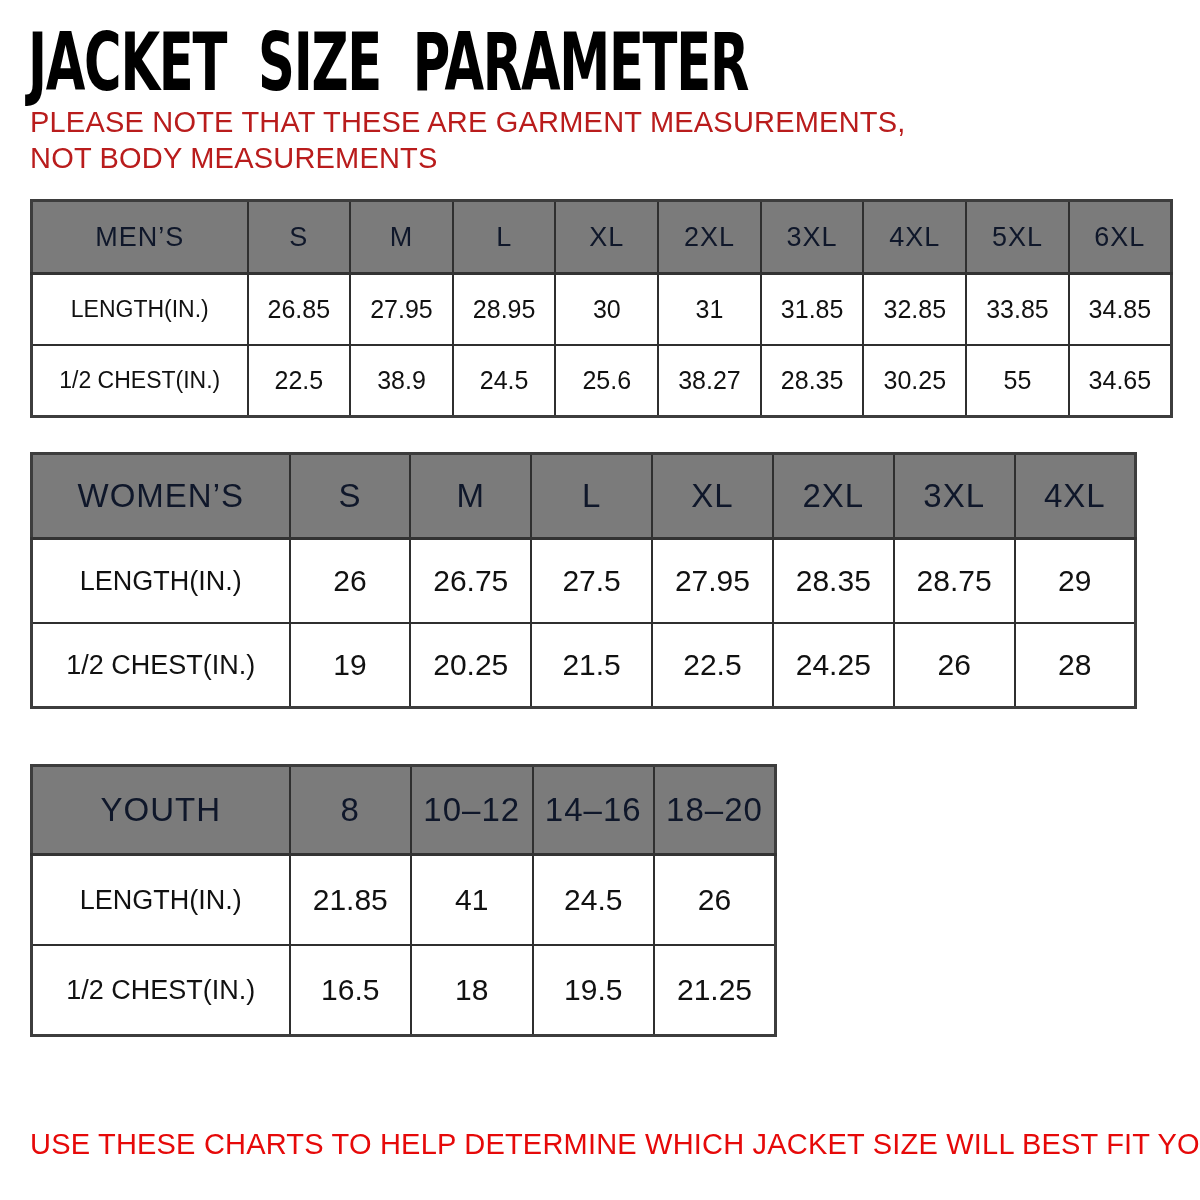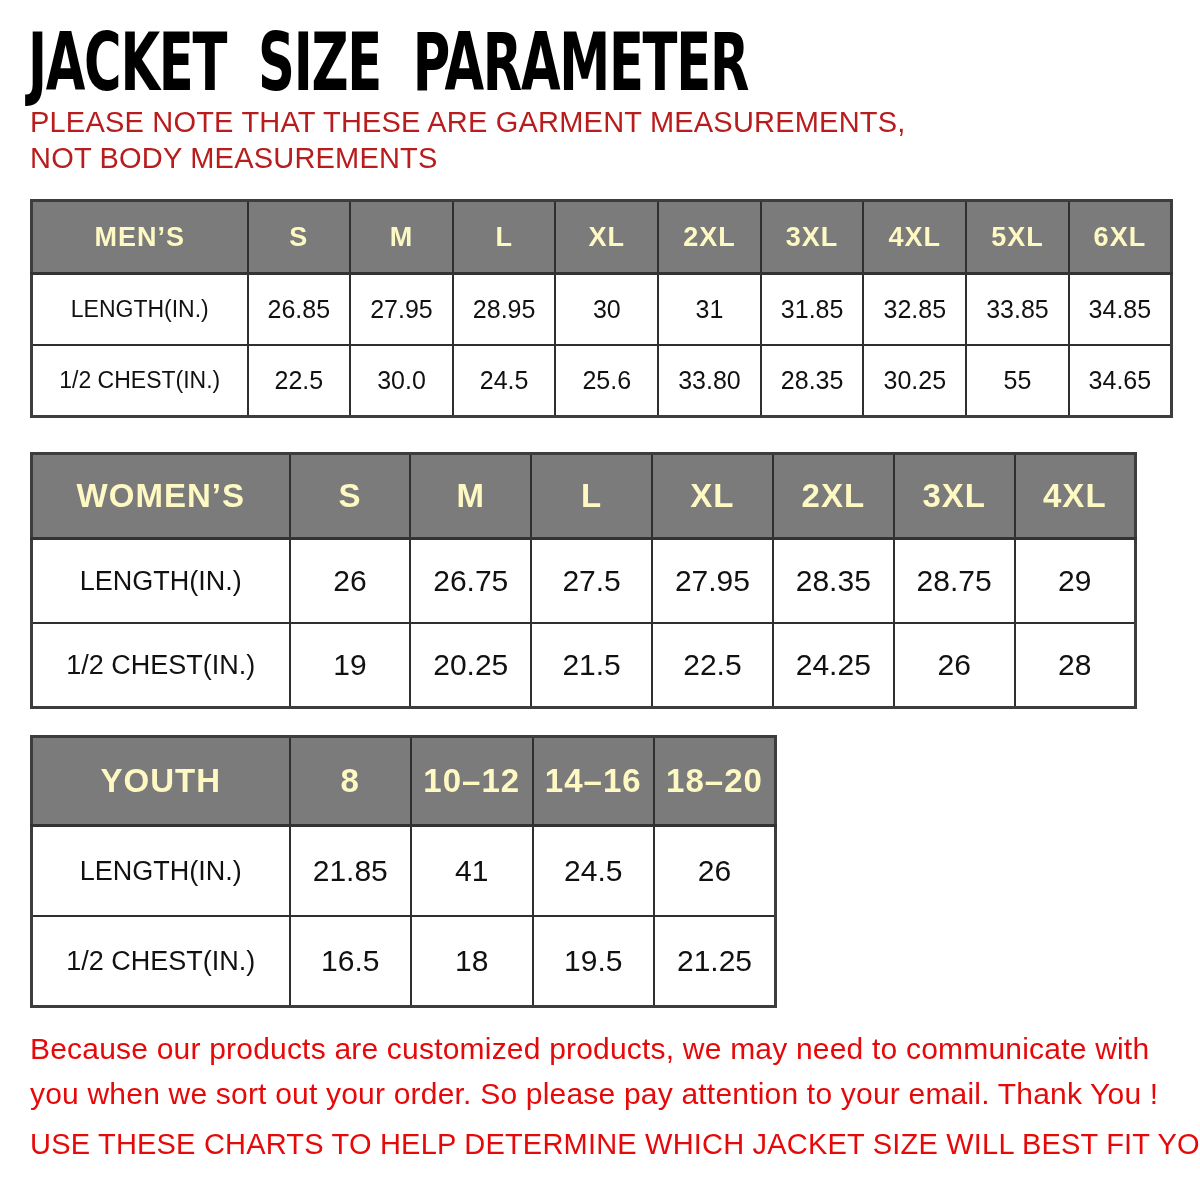--- a/index.html
+++ b/index.html
@@ -44,39 +44,39 @@
   }
   th, td {
     border: 2px solid #2f2f2f;
     text-align: center;
     vertical-align: middle;
     padding: 0;
     color: #111111;
   }
   th {
     background: #7b7b7b;
-    color: #fef9c3;
-    font-weight: bold;
+    color: #0f172a;
+    font-weight: normal;
     letter-spacing: 1px;
     border-bottom: 3px solid #333333;
   }
   
   .mens { left: 30px; top: 199px; width: 1143px; }
   .mens th { height: 70px; font-size: 27px; }
   .mens td { height: 69px; font-size: 25px; }
   .mens td.row-label { font-size: 23px; }
   .mens col.first { width: 216px; }
   
   .womens { left: 30px; top: 452px; width: 1107px; border-radius: 21px; }
   .womens th { height: 82px; font-size: 33px; }
   .womens td { height: 82px; font-size: 30px; }
   .womens td.row-label { font-size: 27px; }
   .womens col.first { width: 258px; }
   
-  .youth { left: 30px; top: 735px; width: 747px; }
+  .youth { left: 30px; top: 764px; width: 747px; }
   .youth th { height: 86px; font-size: 33px; }
   .youth td { height: 88px; font-size: 30px; }
   .youth td.row-label { font-size: 27px; }
   .youth col.first { width: 258px; }
 
   .footer-paragraph {
     position: absolute;
     left: 30px;
     top: 1026px;
     width: 1130px;
@@ -141,24 +141,24 @@
           <td>30</td>
           <td>31</td>
           <td>31.85</td>
           <td>32.85</td>
           <td>33.85</td>
           <td>34.85</td>
         </tr>
         <tr>
           <td class="row-label">1/2 CHEST(IN.)</td>
           <td>22.5</td>
-          <td>30.0</td>
+          <td>38.9</td>
           <td>24.5</td>
           <td>25.6</td>
-          <td>33.80</td>
+          <td>38.27</td>
           <td>28.35</td>
           <td>30.25</td>
           <td>55</td>
           <td>34.65</td>
         </tr>
       </tbody>
     </table>
 
   <table class="womens">
       <colgroup>
@@ -235,17 +235,16 @@
         <tr>
           <td class="row-label">1/2 CHEST(IN.)</td>
           <td>16.5</td>
           <td>18</td>
           <td>19.5</td>
           <td>21.25</td>
         </tr>
       </tbody>
     </table>
 
-  <div class="footer-paragraph">Because our products are customized products, we may need to communicate with you when we sort out your order. So please pay attention to your email. Thank You !</div>
 
   <div class="footer-advice">USE THESE CHARTS TO HELP DETERMINE WHICH JACKET SIZE WILL BEST FIT YOU.</div>
 
 </div>
 
 </body></html>

